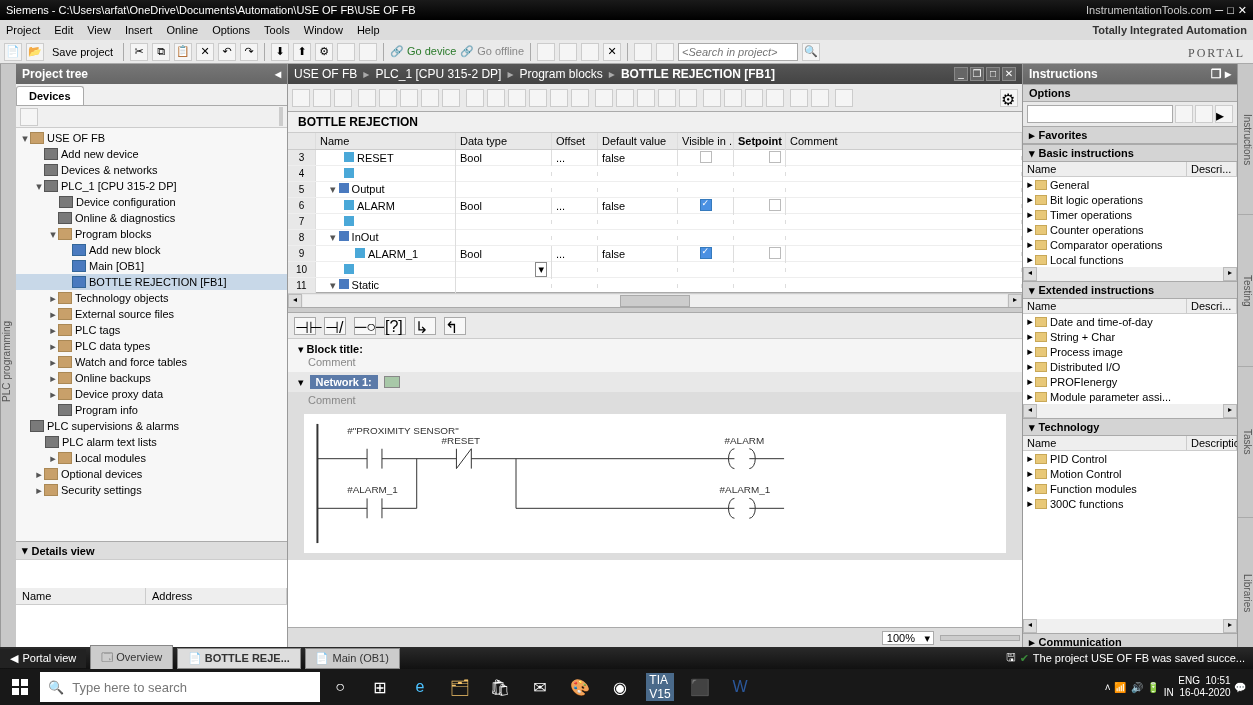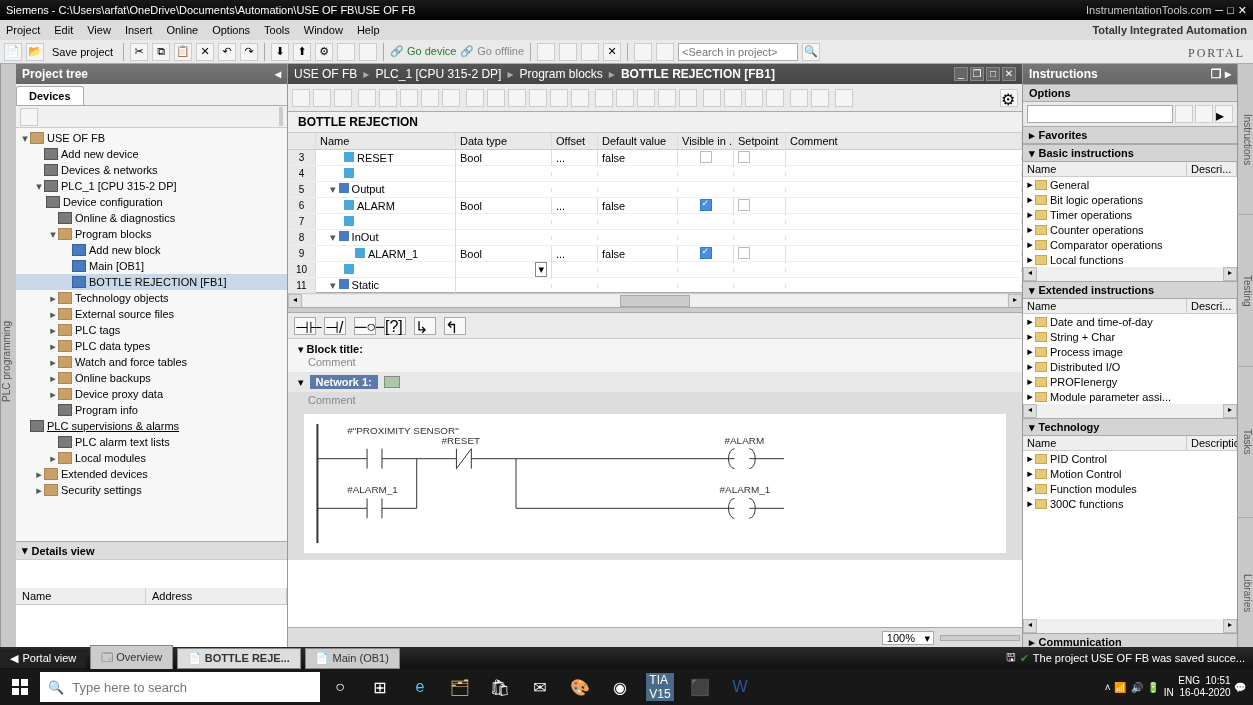--- a/index.html
+++ b/index.html
@@ -12,21 +12,21 @@
 
 .menu-bar { height: 20px; background: #dcdcdc; display: flex; align-items: center; justify-content: space-between; padding: 0 6px; font-size: 11px; }
 .menu-bar .menus { display: flex; gap: 14px; }
 .menu-bar .brand { text-align: right; font-weight: bold; color: #333; }
 
 
 .toolbar { height: 24px; background: #eaeaea; border-bottom: 1px solid #aaa; display: flex; align-items: center; padding: 0 4px; gap: 4px; font-size: 11px; }
 .toolbar .tb-btn { width: 18px; height: 18px; border: 1px solid #ccc; background: #f5f5f5; display:inline-flex; align-items:center; justify-content:center; }
 .toolbar .tb-sep { width:1px; height:18px; background:#aaa; margin:0 2px; }
 .toolbar .save-label { margin: 0 4px; cursor: pointer; }
-.toolbar .search { border: 1px solid #aaa; width: 120px; height: 18px; font-size: 11px; padding: 0 3px; background:#fff; color:#888; }
+.toolbar .search { border: 1px solid #aaa; width: 120px; height: 18px; font-size: 11px; padding: 0 3px; background:#fff; color:#888; font-style:italic;}
 .toolbar .go-online { color: #2a7a2a; cursor:pointer;}
 .toolbar .go-offline { color: #888; cursor:pointer;}
 
 
 .main-area { position: absolute; top: 64px; bottom:36px; left:0; right:0; display:flex;}
 .plc-tab { width:16px; background:#c8c8c8; border-right:1px solid #999; writing-mode:vertical-rl; text-orientation:mixed; font-size:10px; text-align:center; padding-top:10px; color:#555; transform: rotate(180deg);}
 .project-tree { width: 272px; background:#e6e6e6; display:flex; flex-direction:column; border-right:1px solid #999;}
 .pt-header { background: linear-gradient(#777,#666); color:#fff; height:20px; display:flex; align-items:center; padding:0 6px; font-size:12px; font-weight:bold;}
 .pt-tabs { background:#f0f0f0; height:22px; display:flex; border-bottom:1px solid #aaa;}
 .pt-tab-active { background:#fff; border:1px solid #aaa; border-bottom:none; padding:3px 12px; font-size:11px; font-weight:bold; margin-top:2px; border-radius:3px 3px 0 0;}
@@ -57,21 +57,21 @@
 
 .var-table { background:#fff; border-bottom:1px solid #aaa; max-height:160px;}
 .var-header { display:flex; background:#e8e8e8; font-size:11px; border-bottom:1px solid #ccc;}
 .var-header div, .var-row div { padding:2px 4px; border-right:1px solid #ddd; overflow:hidden; white-space:nowrap;}
 .col-num { width:28px; text-align:center; background:#e8e8e8;}
 .col-name { width:140px;}
 .col-type { width:96px;}
 .col-offset { width:46px;}
 .col-default { width:80px;}
 .col-vis { width:56px; text-align:center;}
-.col-set { width:52px; text-align:left;}
+.col-set { width:52px; text-align:right;font-weight:bold;}
 .col-com { flex:1;}
 .var-row { display:flex; font-size:11px; border-bottom:1px solid #eee; height:16px; align-items:center;}
 .var-row .col-num { font-size:10px;}
 .checkbox-on { display:inline-block; width:12px; height:12px; background:#4a90e2; border:1px solid #357abd; position:relative;}
 .checkbox-on::after { content:'✓'; color:#fff; font-size:9px; position:absolute; top:-2px; left:1px;}
 .checkbox-off { display:inline-block; width:12px; height:12px; background:#fff; border:1px solid #bbb;}
 
 .hscroll { height:14px; background:#e8e8e8; border-top:1px solid #ccc; display:flex; align-items:center;}
 .hscroll .sb-btn { width:14px; height:14px; background:#ddd; border:1px solid #bbb; font-size:8px; text-align:center;}
 .hscroll .sb-track { flex:1; background:#f0f0f0; height:12px; margin:0 1px; position:relative;}
@@ -229,21 +229,21 @@
         <div class="tree-row" style="padding-left: 18px;">
           <span class="exp"></span>
           <span class="icon icon-dev"></span>
           <span>Devices &amp; networks</span>
         </div>
         <div class="tree-row" style="padding-left: 18px;">
           <span class="exp">▾</span>
           <span class="icon icon-dev"></span>
           <span>PLC_1 [CPU 315-2 DP]</span>
         </div>
-        <div class="tree-row" style="padding-left: 20px;">
+        <div class="tree-row" style="padding-left: 33px;">
           <span class="exp"></span>
           <span class="icon icon-dev"></span>
           <span>Device configuration</span>
         </div>
         <div class="tree-row" style="padding-left: 32px;">
           <span class="exp"></span>
           <span class="icon icon-dev"></span>
           <span>Online &amp; diagnostics</span>
         </div>
         <div class="tree-row" style="padding-left: 32px;">
@@ -299,39 +299,39 @@
         <div class="tree-row" style="padding-left: 32px;">
           <span class="exp">▸</span>
           <span class="icon icon-folder"></span>
           <span>Device proxy data</span>
         </div>
         <div class="tree-row" style="padding-left: 32px;">
           <span class="exp"></span>
           <span class="icon icon-dev"></span>
           <span>Program info</span>
         </div>
-        <div class="tree-row" style=" text-decoration: underline;">
+        <div class="tree-row" style="">
           <span class="exp"></span>
           <span class="icon icon-dev"></span>
           <span>PLC supervisions &amp; alarms</span>
         </div>
-        <div class="tree-row" style="padding-left: 32px;">
+        <div class="tree-row" style="padding-left: 19px;">
           <span class="exp"></span>
           <span class="icon icon-dev"></span>
           <span>PLC alarm text lists</span>
         </div>
         <div class="tree-row" style="padding-left: 32px;">
           <span class="exp">▸</span>
           <span class="icon icon-folder"></span>
           <span>Local modules</span>
         </div>
         <div class="tree-row" style="padding-left: 18px;">
           <span class="exp">▸</span>
           <span class="icon icon-folder"></span>
-          <span>Extended devices</span>
+          <span>Optional devices</span>
         </div>
         <div class="tree-row" style="padding-left: 18px;">
           <span class="exp">▸</span>
           <span class="icon icon-folder"></span>
           <span>Security settings</span>
         </div>
       </div>
     <div class="details-header">
         <span class="exp" style="margin-right:4px;">▾</span>
         <span>Details view</span>

